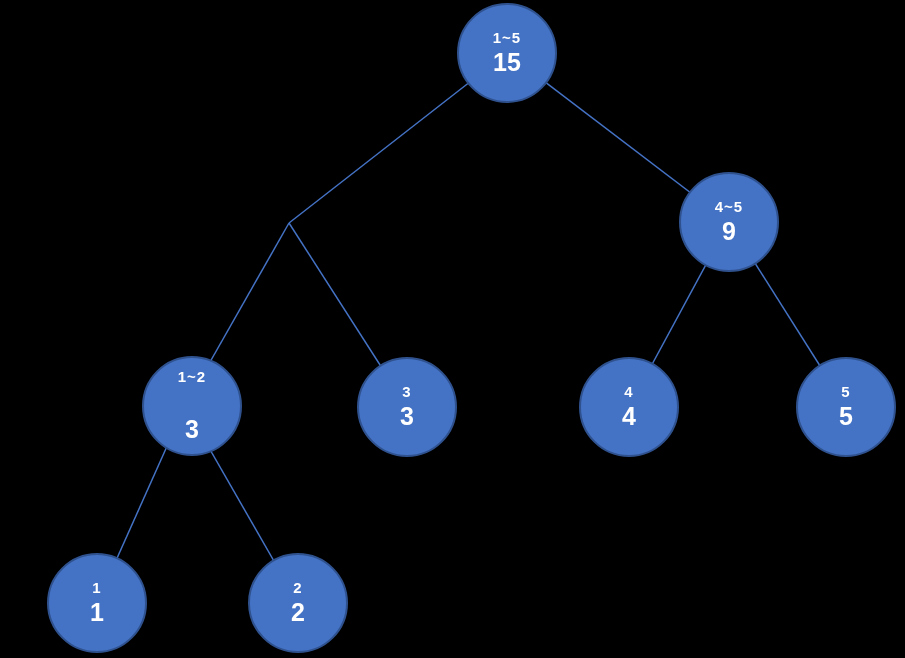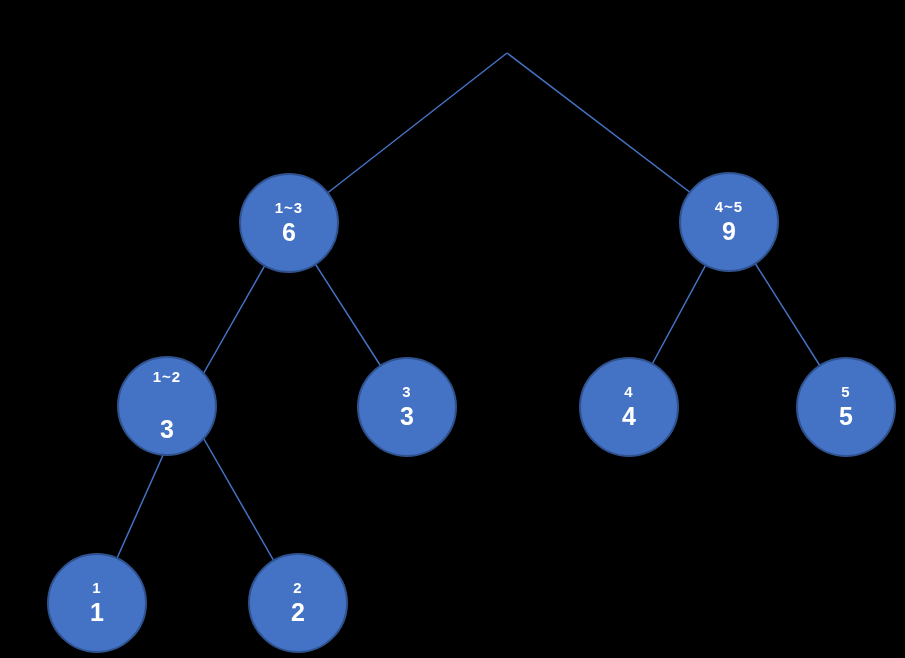--- a/index.html
+++ b/index.html
@@ -69,32 +69,32 @@
     <line x1="507" y1="53" x2="289" y2="223"></line>
     <line x1="507" y1="53" x2="729" y2="222"></line>
     <line x1="289" y1="223" x2="185" y2="406"></line>
     <line x1="289" y1="223" x2="407" y2="407"></line>
     <line x1="729" y1="222" x2="629" y2="407"></line>
     <line x1="729" y1="222" x2="846" y2="407"></line>
     <line x1="185" y1="406" x2="97" y2="603"></line>
     <line x1="185" y1="406" x2="298" y2="603"></line>
   </svg>
 
+  <div class="node" style="left:457px; top:3px;">
+    <span class="range">1~5</span>
+    <span class="value">15</span>
+  </div>
 
-  <div class="node" style="left:239px; top:173px;">
-    <span class="range">1~3</span>
-    <span class="value">6</span>
-  </div>
 
   <div class="node" style="left:679px; top:172px;justify-content:center;">
     <span class="range">4~5</span>
     <span class="value">9</span>
   </div>
 
-  <div class="node" style="left:117px; top:356px;gap:28px;">
+  <div class="node" style="left:142px; top:356px;gap:28px;">
     <span class="range">1~2</span>
     <span class="value">3</span>
   </div>
 
   <div class="node" style="left:357px; top:357px;">
     <span class="range">3</span>
     <span class="value">3</span>
   </div>
 
   <div class="node" style="left:579px; top:357px;">

